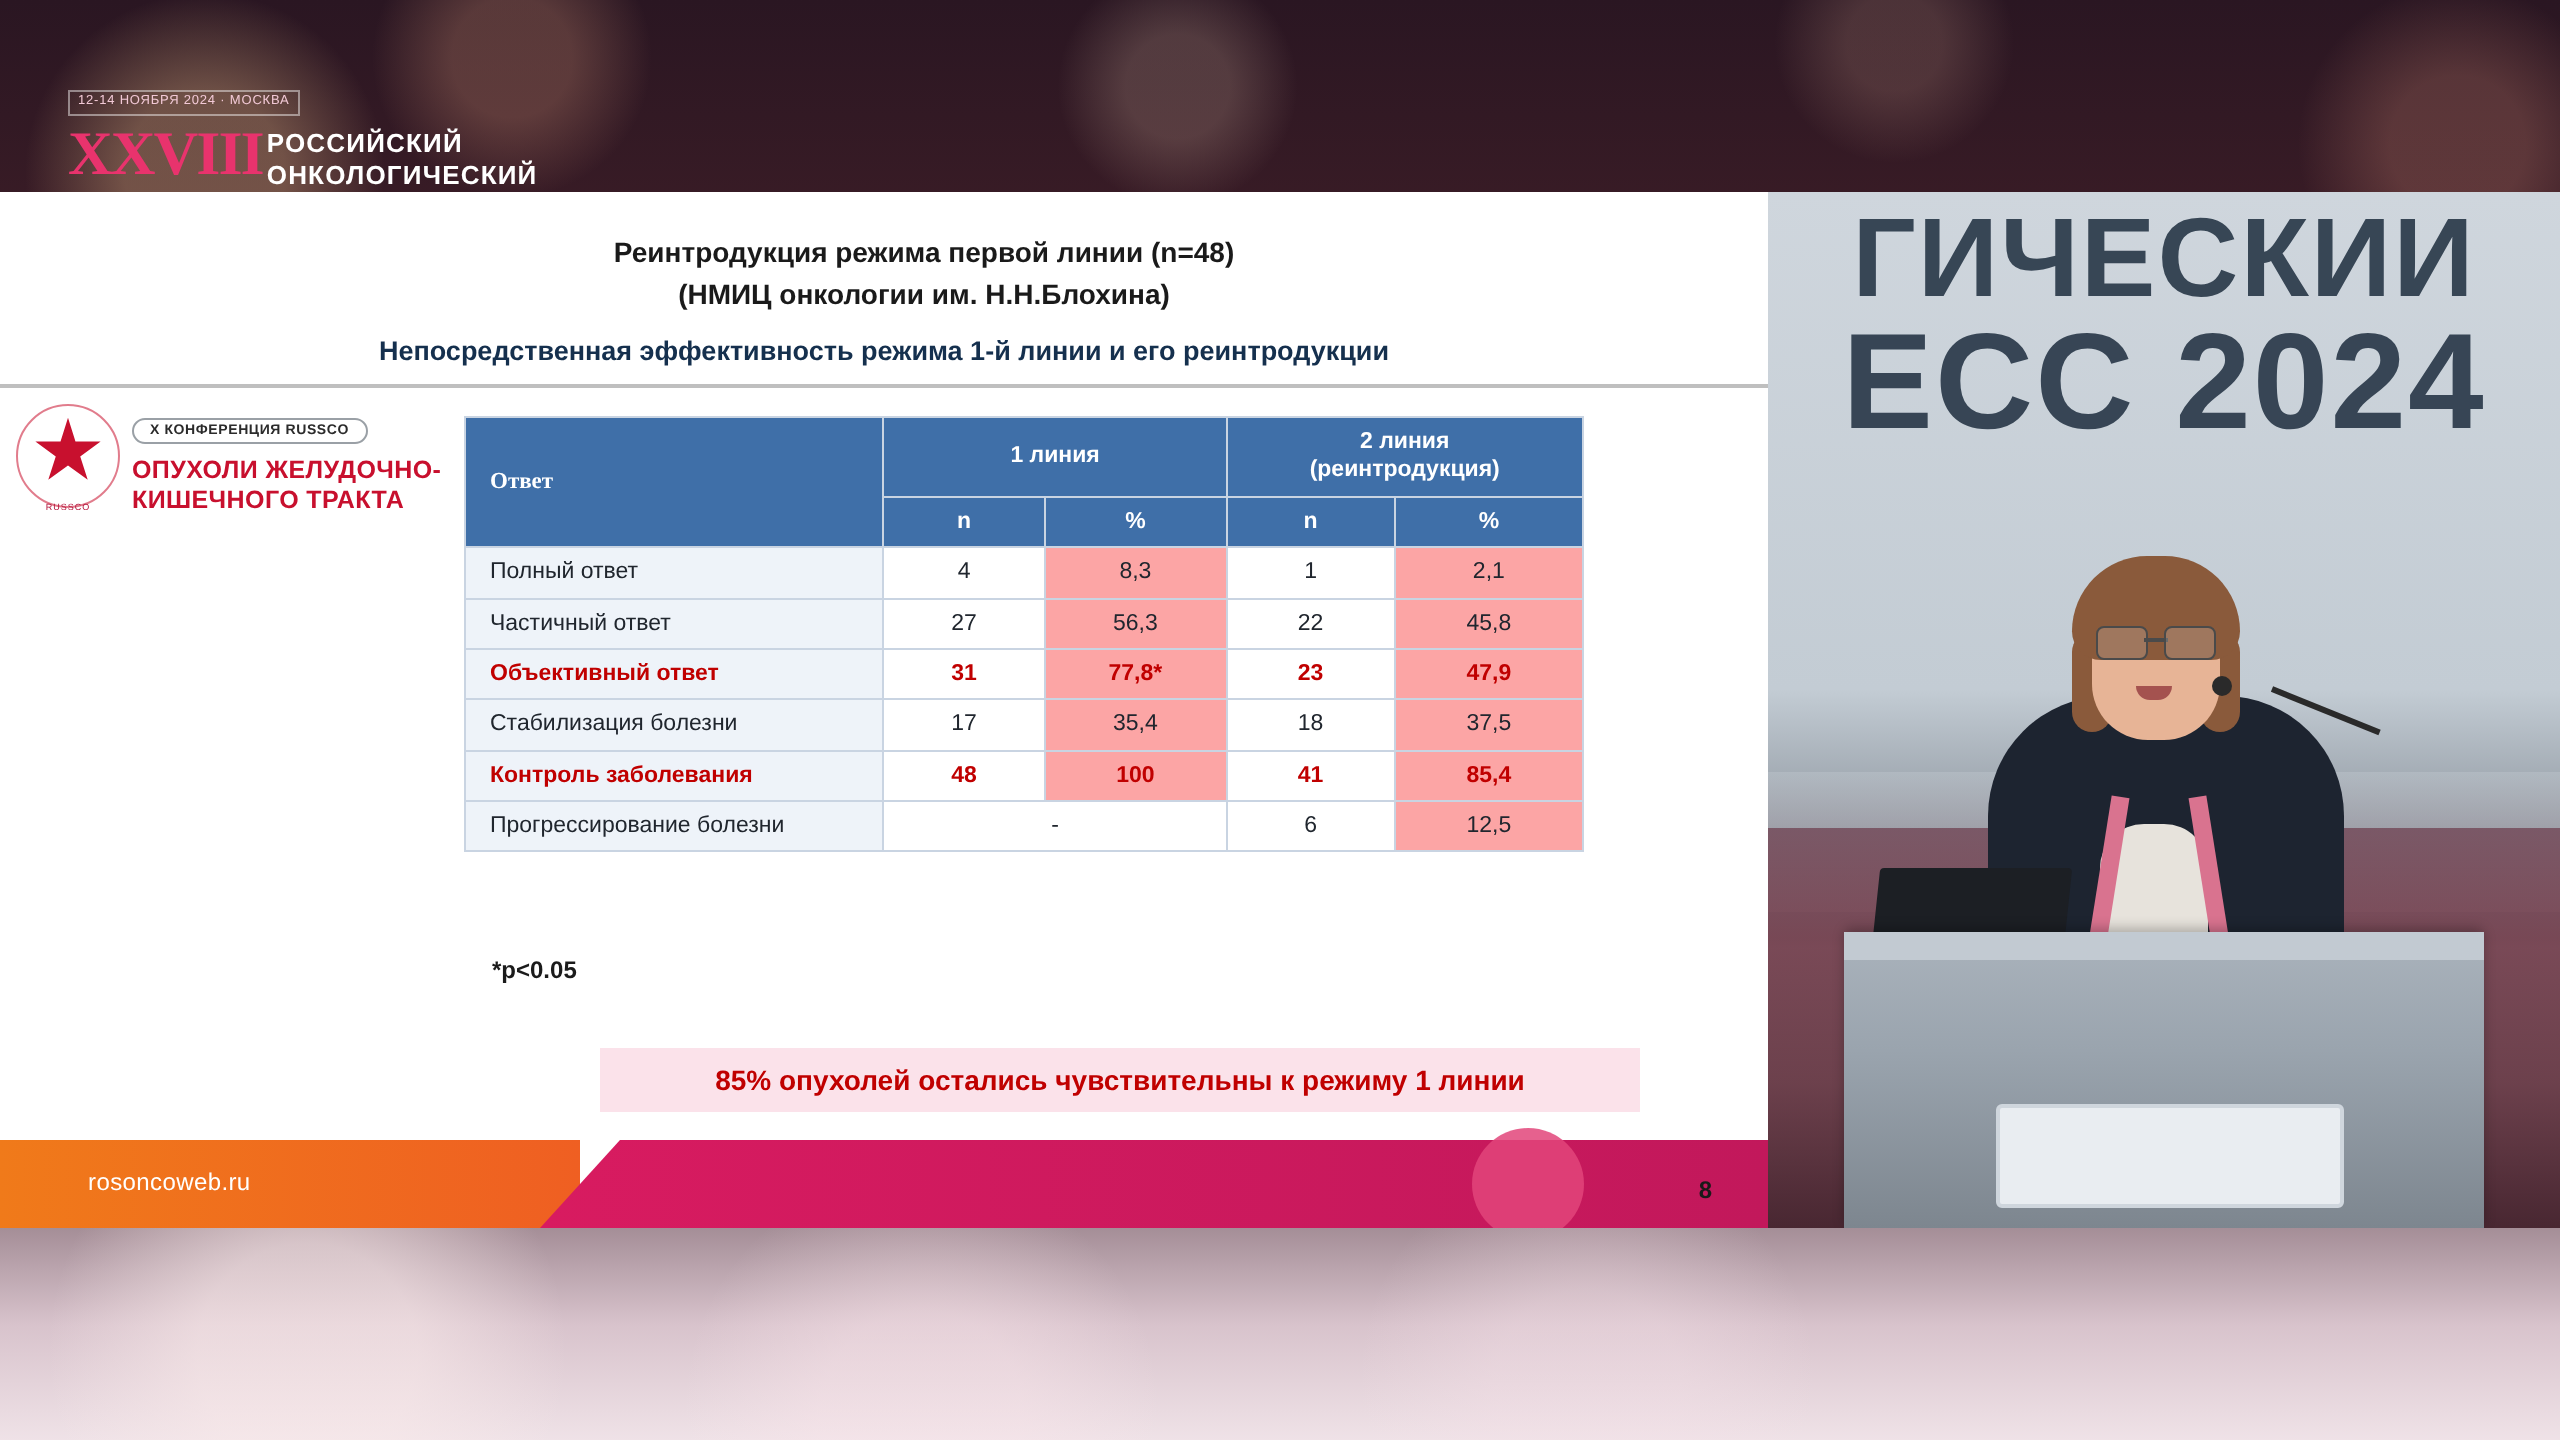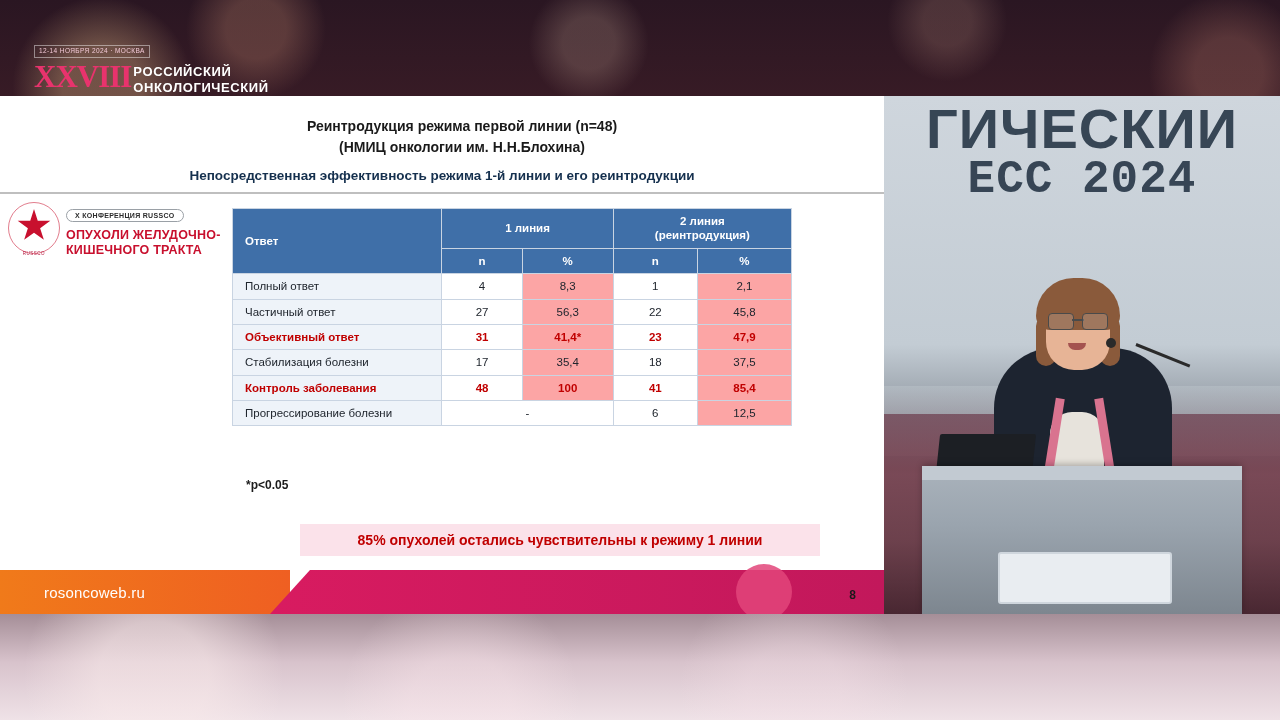--- a/index.html
+++ b/index.html
@@ -203,20 +203,21 @@
     background: #3f6fa8;
     color: #ffffff;
     font-weight: bold;
     font-size: 11.5px;
     border-color: #5b84b5;
   }
   thead th.ans-head {
     text-align: left;
     padding-left: 12px;
     vertical-align: middle;
+    font-family: Liberation Serif, serif;
   }
   tbody td.label {
     text-align: left;
     padding-left: 12px;
     background: #eef3f9;
     width: 208px;
   }
   tbody td.n { background: #ffffff; width: 78px; }
   tbody td.pc { background: #fca5a5; width: 88px; }
   tbody tr.hl td { font-weight: bold; color: #c00000; }
@@ -269,21 +270,21 @@
     position: absolute;
     right: 92px; top: -6px;
     width: 56px; height: 56px;
     border-radius: 50%;
     background: #e2457a;
     opacity: .85;
   }
   .footer-url {
     position: absolute;
     left: 44px; top: 14px;
-    font-size: 15px;
+    font-size: 12px;
     color: #ffffff;
     letter-spacing: .2px;
   }
   .page-num {
     position: absolute;
     right: 28px;
     bottom: 12px;
     font-size: 12px;
     font-weight: bold;
     color: #1a1a1a;
@@ -311,21 +312,21 @@
     text-align: center;
     font-size: 56px;
     font-weight: bold;
     color: #2b3a4a;
     letter-spacing: 1px;
     line-height: 1.02;
     font-family: "Liberation Sans", sans-serif;
     opacity: .92;
     white-space: nowrap;
   }
-  .sp-bigtext .line2 { font-size: 46px; display: block; font-family: Liberation Mono, monospace; }
+  .sp-bigtext .line2 { font-size: 68px; display: block; }
   .sp-wallband {
     position: absolute;
     left: 0; right: 0;
     top: 290px;
     height: 70px;
     background: linear-gradient(180deg, rgba(190,198,205,.9), rgba(160,120,130,.7));
     opacity: .5;
   }
   .sp-darkwall {
     position: absolute;
@@ -573,21 +574,21 @@
           <tr>
             <td class="label">Частичный ответ</td>
             <td class="n">27</td>
             <td class="pc">56,3</td>
             <td class="n">22</td>
             <td class="pc">45,8</td>
           </tr>
           <tr class="hl">
             <td class="label">Объективный ответ</td>
             <td class="n">31</td>
-            <td class="pc">41,4*</td>
+            <td class="pc">77,8*</td>
             <td class="n">23</td>
             <td class="pc">47,9</td>
           </tr>
           <tr>
             <td class="label">Стабилизация болезни</td>
             <td class="n">17</td>
             <td class="pc">35,4</td>
             <td class="n">18</td>
             <td class="pc">37,5</td>
           </tr>

